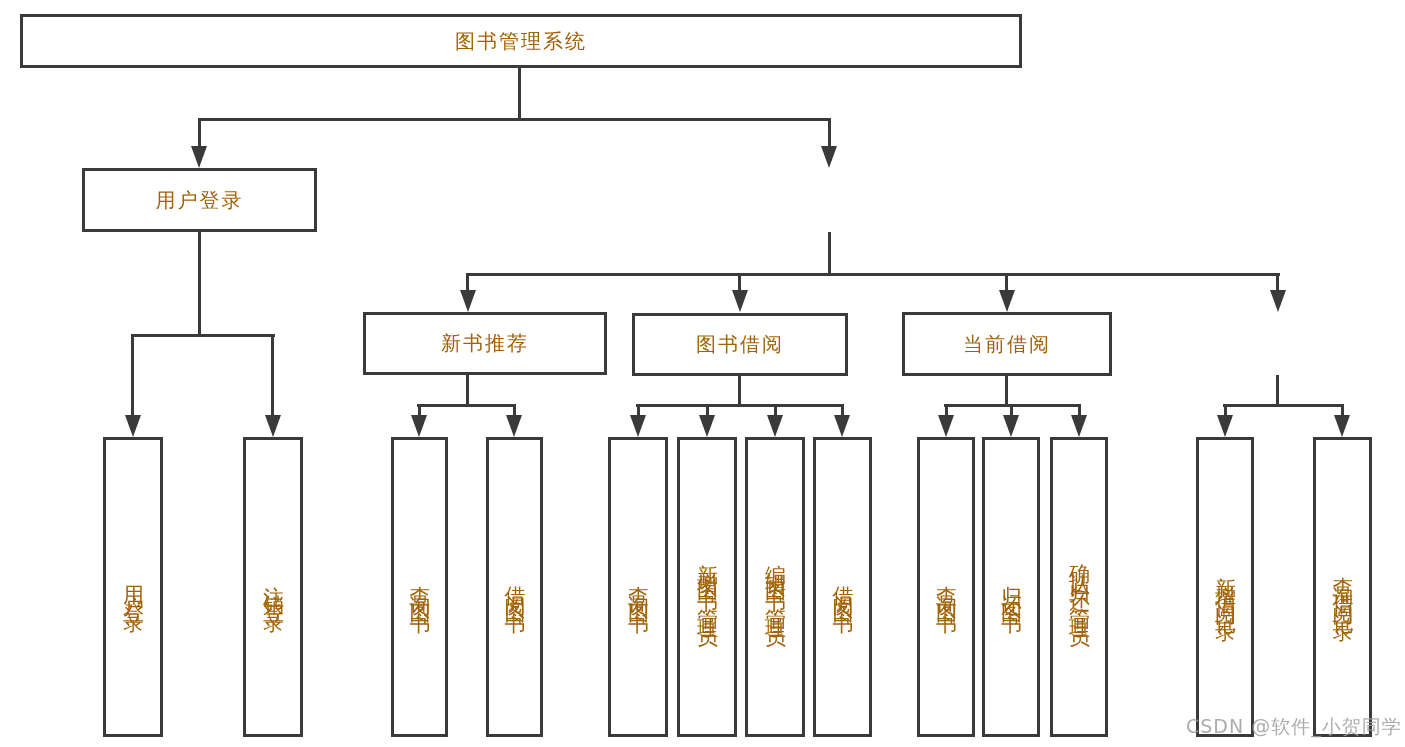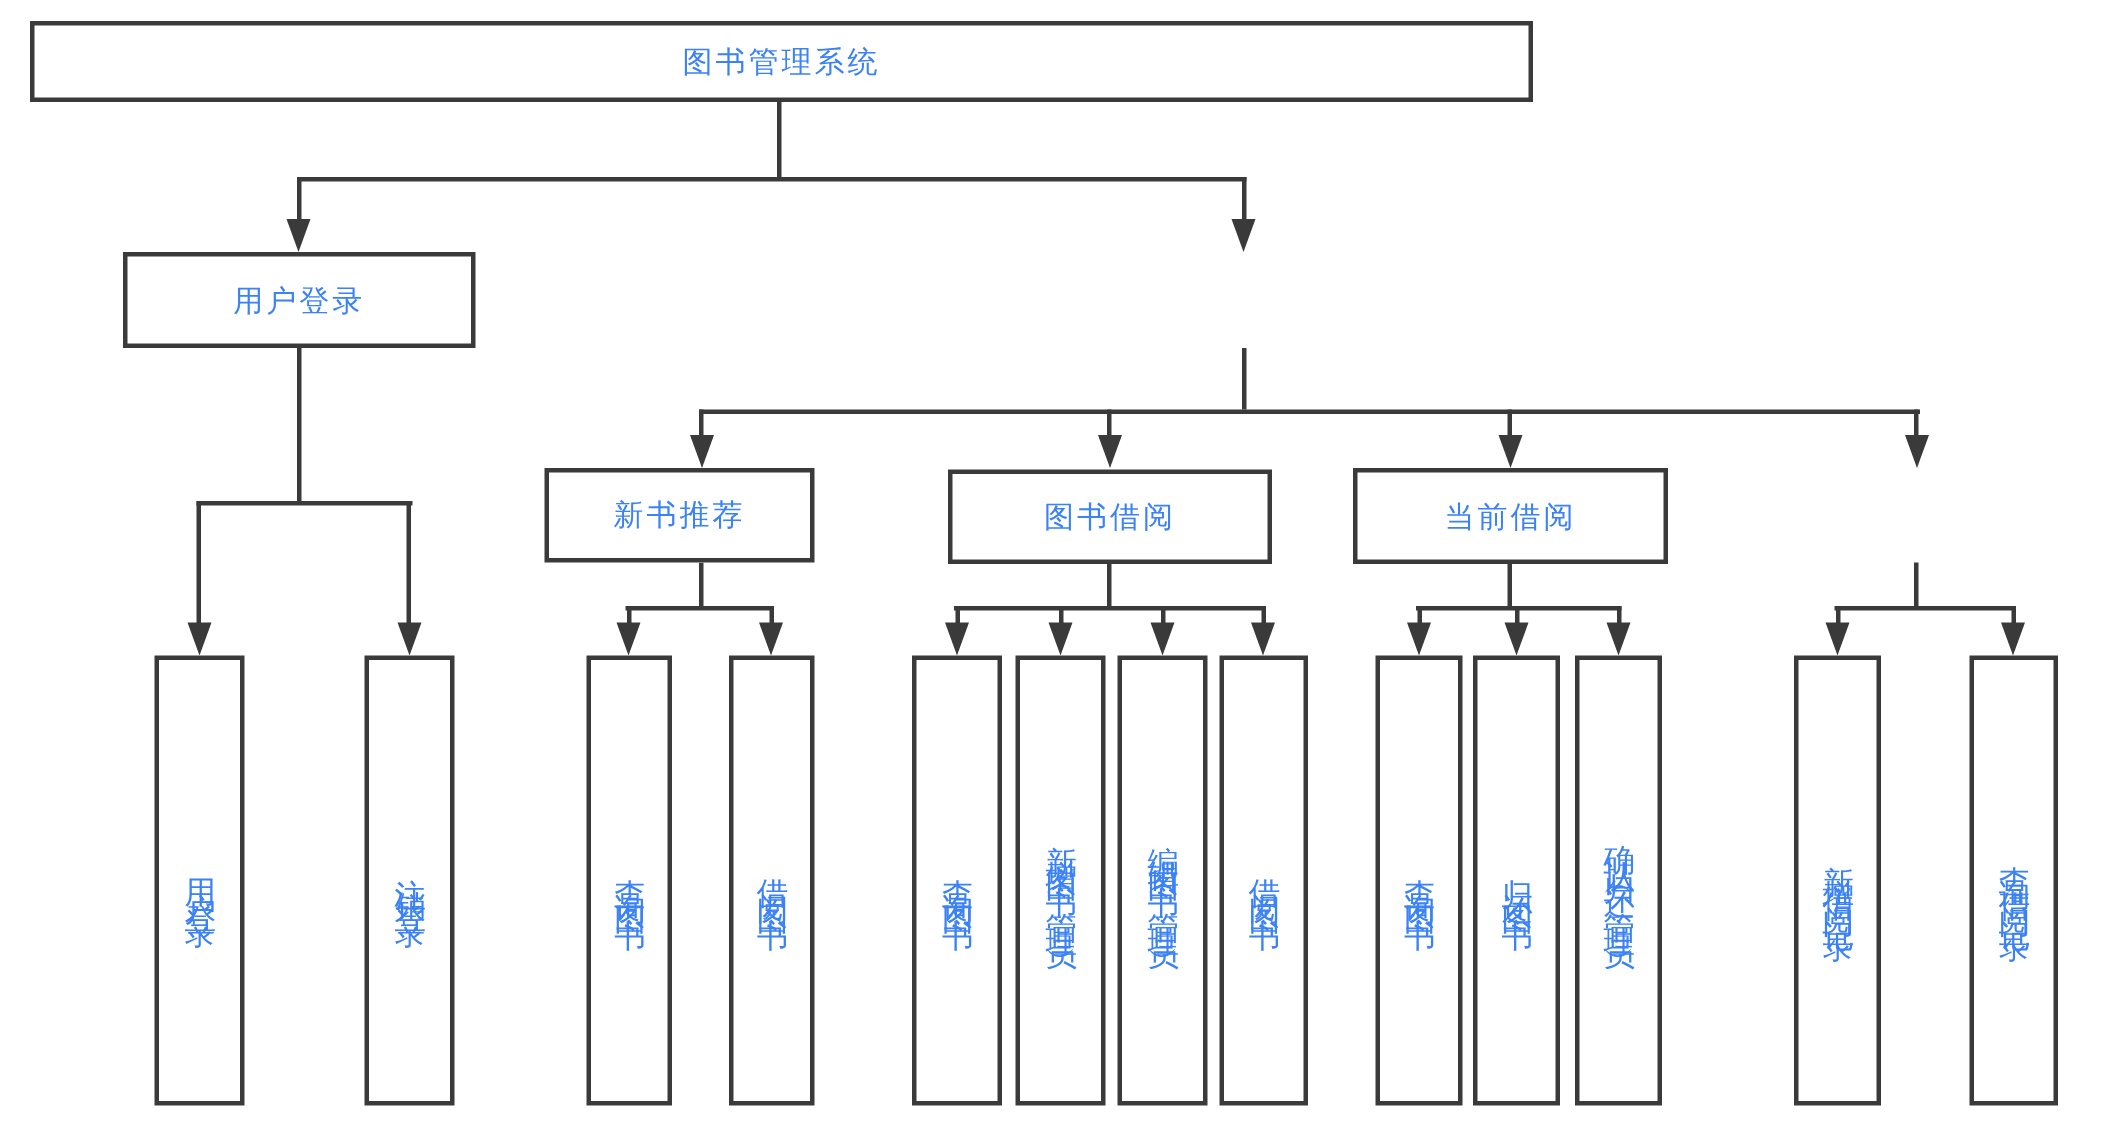--- a/index.html
+++ b/index.html
@@ -4,21 +4,21 @@
 <style>
   html,body{margin:0;padding:0;background:#ffffff;}
   .stage{
     position:relative;width:1405px;height:747px;background:#ffffff;overflow:hidden;
     font-family:"DejaVu Sans","Liberation Sans",sans-serif;color:#333333;
   }
   .box{
     position:absolute;box-sizing:border-box;border:3px solid #3a3a3a;background:#ffffff;
     display:flex;align-items:center;justify-content:center;z-index:2;
   }
-  .box .lbl{font-size:20px;letter-spacing:2px;color:#3b82f6;white-space:nowrap;}
+  .box .lbl{font-size:20px;letter-spacing:2px;color:#a16207;white-space:nowrap;}
   .leaf .lbl{
     writing-mode:vertical-rl;text-orientation:mixed;
     font-size:21px;letter-spacing:9px;line-height:1;white-space:nowrap;
   }
   .vl{position:absolute;width:3px;background:#3a3a3a;z-index:1;}
   .hl{position:absolute;height:3px;background:#3a3a3a;z-index:1;}
   .ar{
     position:absolute;width:0;height:0;z-index:1;
     border-left:8px solid transparent;border-right:8px solid transparent;
     border-top:22px solid #3a3a3a;
@@ -93,21 +93,21 @@
   <div class="ar" style="left:1334px;top:415px"></div>
 
   <div class="box" style="left:20px;top:14px;width:1002px;height:54px">
     <span class="lbl">图书管理系统</span>
   </div>
 
   <div class="box" style="left:82px;top:168px;width:235px;height:64px">
     <span class="lbl">用户登录</span>
   </div>
 
-  <div class="box" style="left:363px;top:312px;width:180px;height:63px">
+  <div class="box" style="left:363px;top:312px;width:244px;height:63px">
     <span class="lbl">新书推荐</span>
   </div>
   <div class="box" style="left:632px;top:313px;width:216px;height:63px">
     <span class="lbl">图书借阅</span>
   </div>
   <div class="box" style="left:902px;top:312px;width:210px;height:64px">
     <span class="lbl">当前借阅</span>
   </div>
 
   <div class="box leaf" style="left:103px;top:437px;width:60px;height:300px">
@@ -147,14 +147,15 @@
     <span class="lbl">确认归还（管理员）</span>
   </div>
 
   <div class="box leaf" style="left:1196px;top:437px;width:58px;height:300px">
     <span class="lbl">新增借阅记录</span>
   </div>
   <div class="box leaf" style="left:1313px;top:437px;width:59px;height:300px">
     <span class="lbl">查询借阅记录</span>
   </div>
 
+  <div class="watermark">CSDN @软件_小贺同学</div>
 
 </div>
 
 </body></html>

